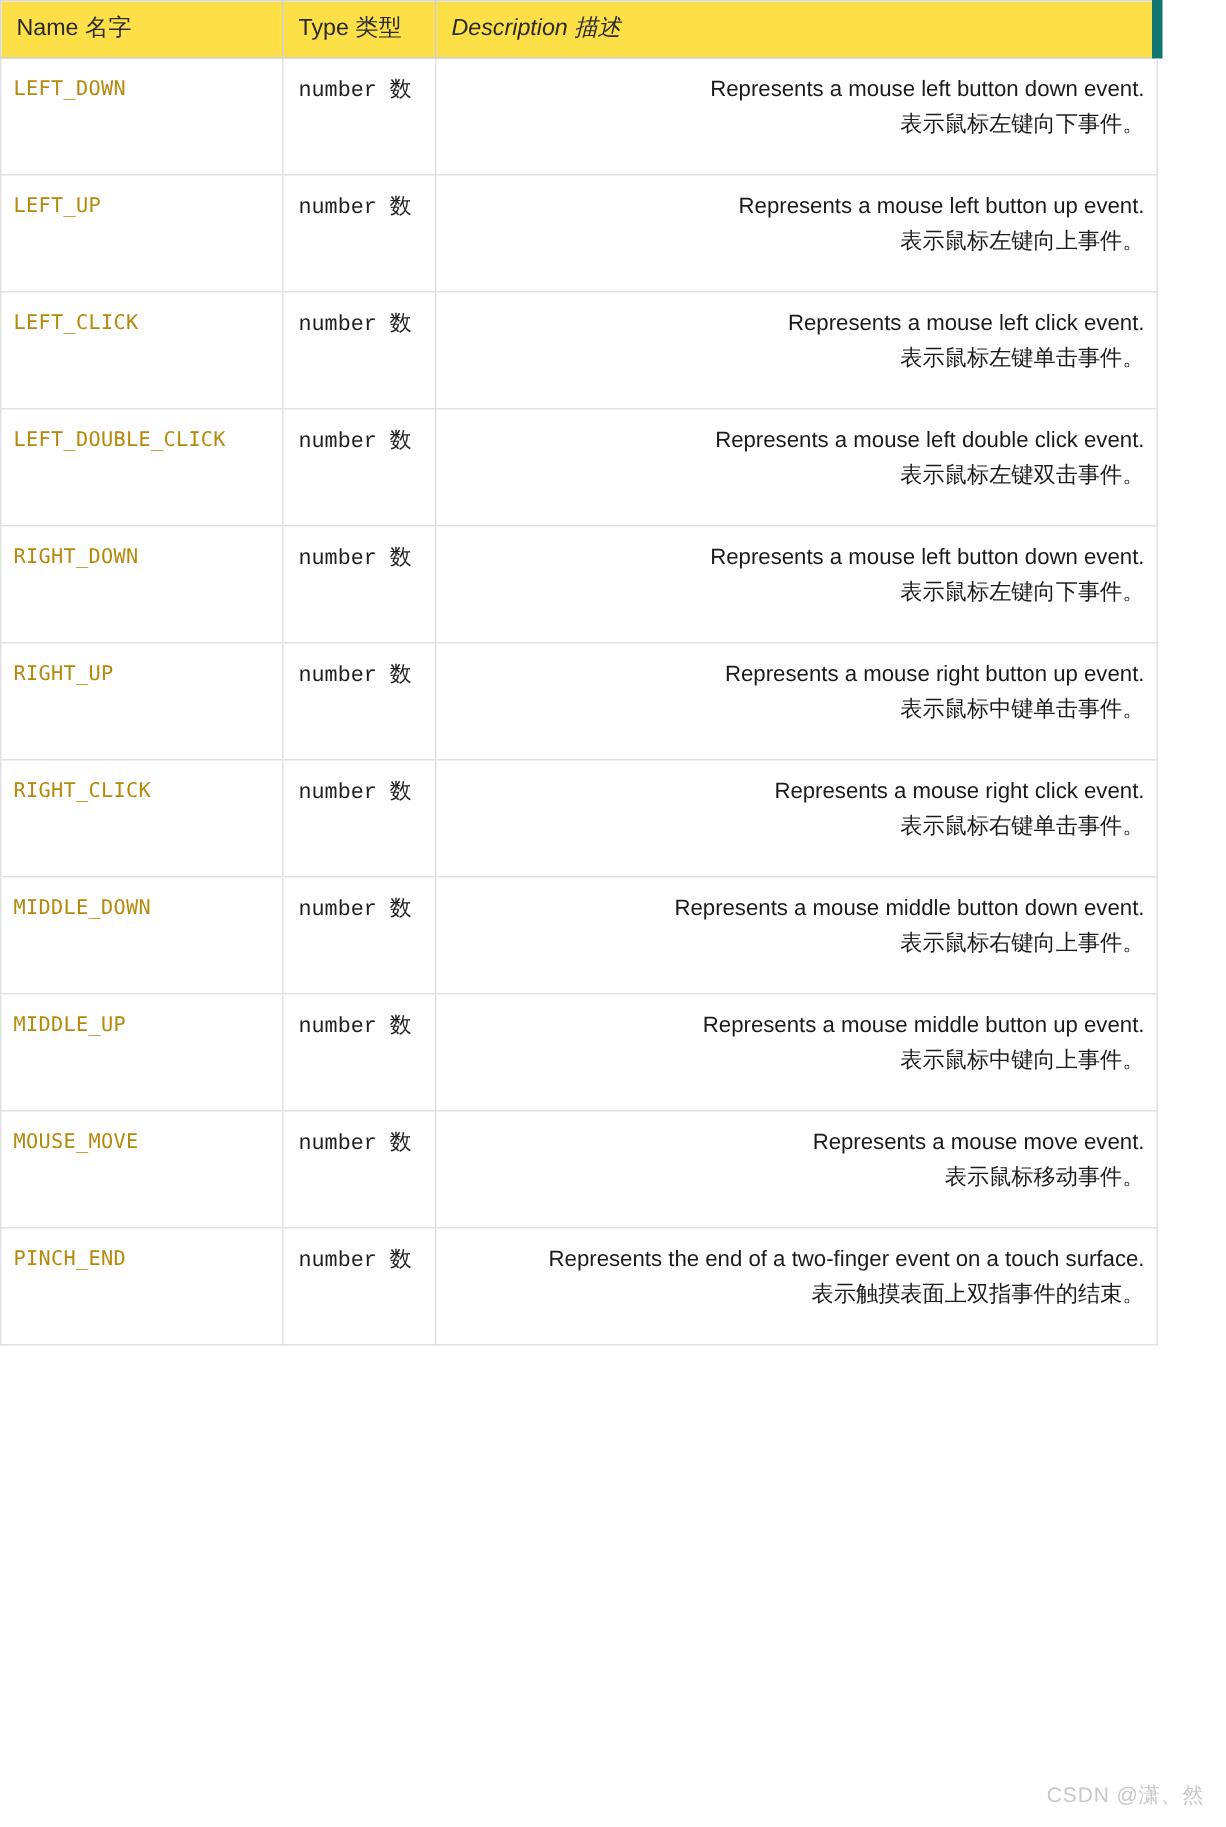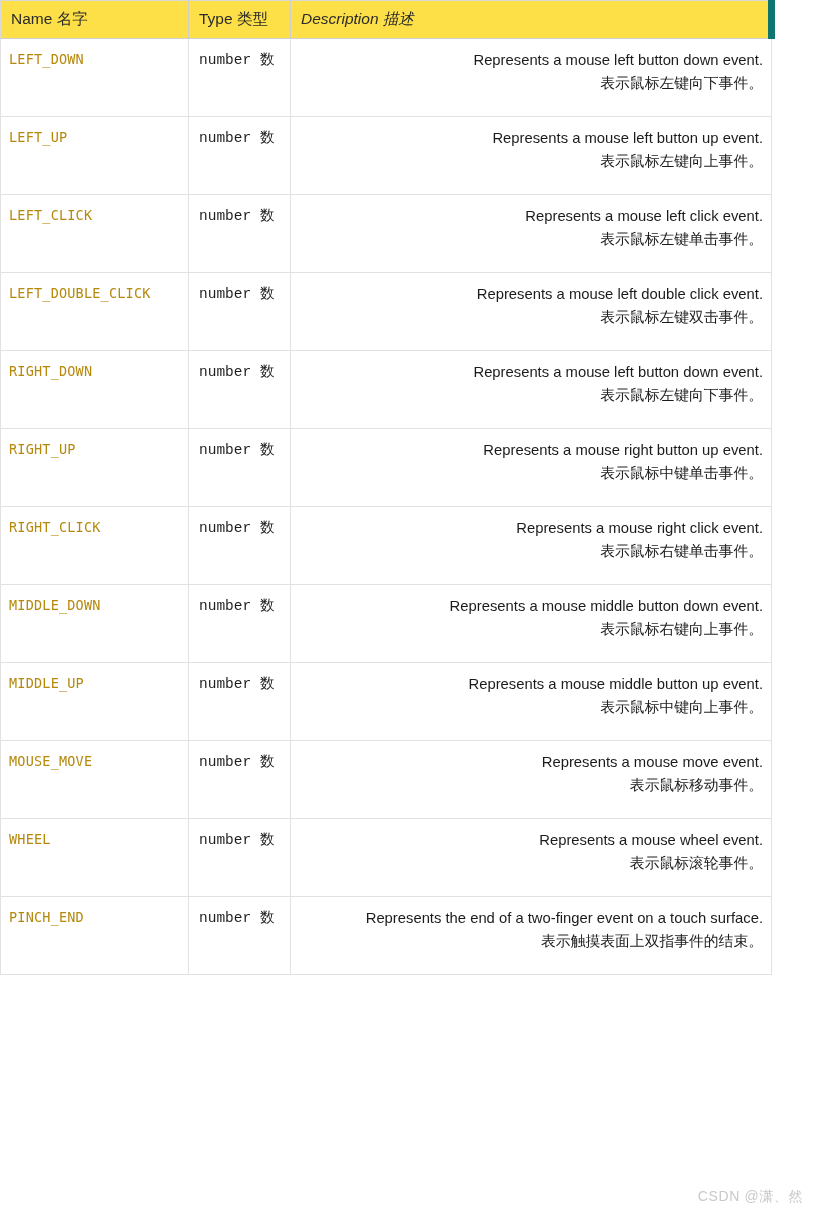--- a/index.html
+++ b/index.html
@@ -199,28 +199,20 @@
         </tr>
         <tr>
           <td class="cell-name">MOUSE_MOVE</td>
           <td class="cell-type">number 数</td>
           <td class="cell-desc">
             <span class="desc-en">Represents a mouse move event.</span>
             <span class="desc-zh">表示鼠标移动事件。</span>
           </td>
         </tr>
         <tr>
-          <td class="cell-name">WHEEL</td>
-          <td class="cell-type">number 数</td>
-          <td class="cell-desc">
-            <span class="desc-en">Represents a mouse wheel event.</span>
-            <span class="desc-zh">表示鼠标滚轮事件。</span>
-          </td>
-        </tr>
-        <tr>
           <td class="cell-name">PINCH_END</td>
           <td class="cell-type">number 数</td>
           <td class="cell-desc">
             <span class="desc-en">Represents the end of a two-finger event on a touch surface.</span>
             <span class="desc-zh">表示触摸表面上双指事件的结束。</span>
           </td>
         </tr>
       </tbody>
   </table>
 

